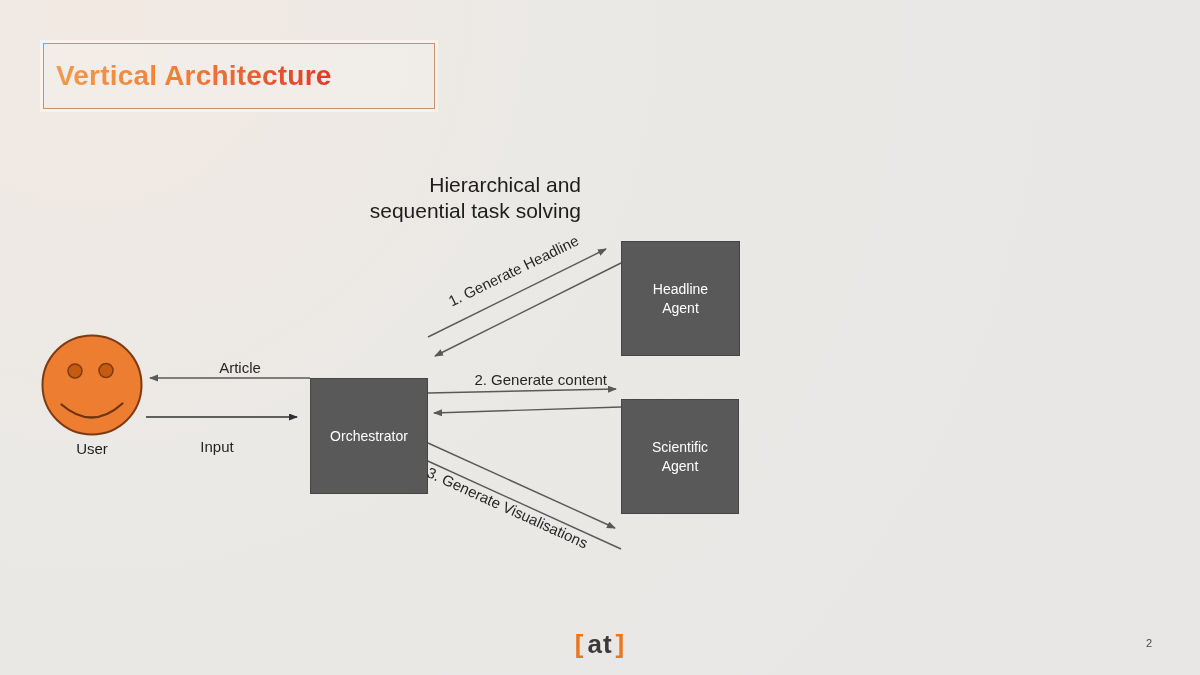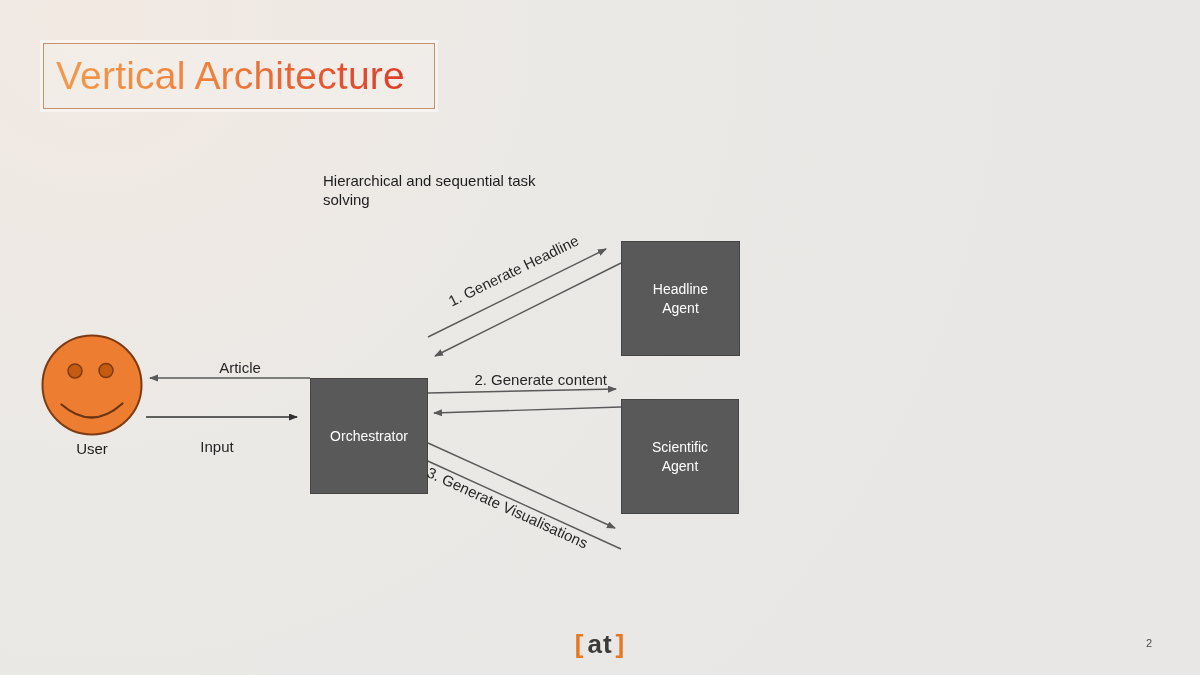--- a/index.html
+++ b/index.html
@@ -14,29 +14,29 @@
   
   .title-box {
     position:absolute; left:43px; top:43px; width:392px; height:66px;
     border:1px solid #cb9166;
     box-shadow: 0 0 0 3px rgba(255,255,255,0.45);
     background: rgba(255,255,255,0.18);
     display:flex; align-items:center;
     padding-left:12px; box-sizing:border-box;
   }
   .title-text {
-    font-size:39px; font-weight:normal; letter-spacing:0.2px;
+    font-size:28px; font-weight:bold; letter-spacing:0.2px;
     background:linear-gradient(90deg,#f29a4b 0%, #ee7d3a 48%, #dd3b28 100%);
     -webkit-background-clip:text; background-clip:text;
     -webkit-text-fill-color:transparent; color:transparent;text-align:right;
   }
 
   .subtitle {
-    position:absolute; left:323px; top:172px; width:238px;
-    font-size:15px; color:#1d1d1d; line-height:1.24;
+    position:absolute; left:343px; top:172px; width:238px;
+    font-size:21px; color:#1d1d1d; line-height:1.24;text-align:right;
   }
 
   
   .node {
     position:absolute; background:#595959; border:1px solid #454545;
     color:#ffffff; display:flex; align-items:center; justify-content:center;
     text-align:center; font-size:14px; line-height:1.3; box-sizing:border-box;margin-top:40px;
   }
   .node-orchestrator { left:310px; top:338px; width:118px; height:116px; }
   .node-headline     { left:621px; top:201px; width:119px; height:115px; padding:0 24px; }

